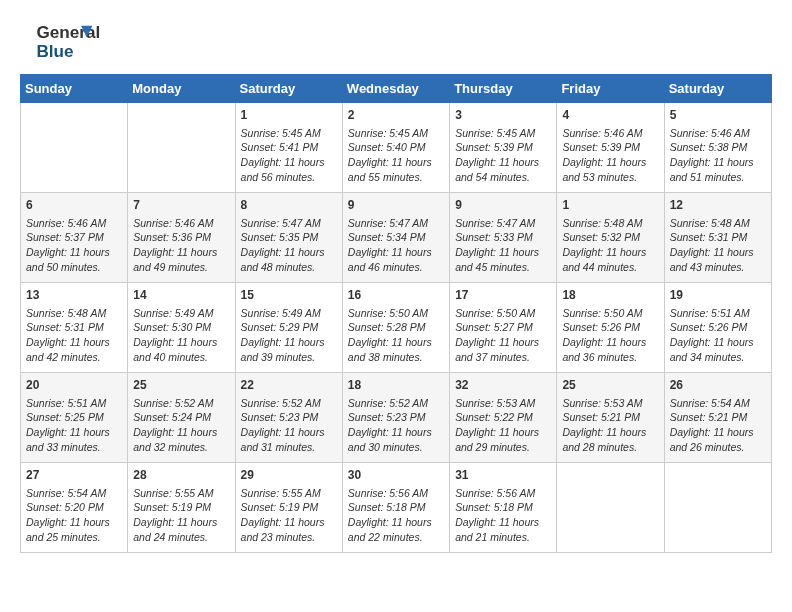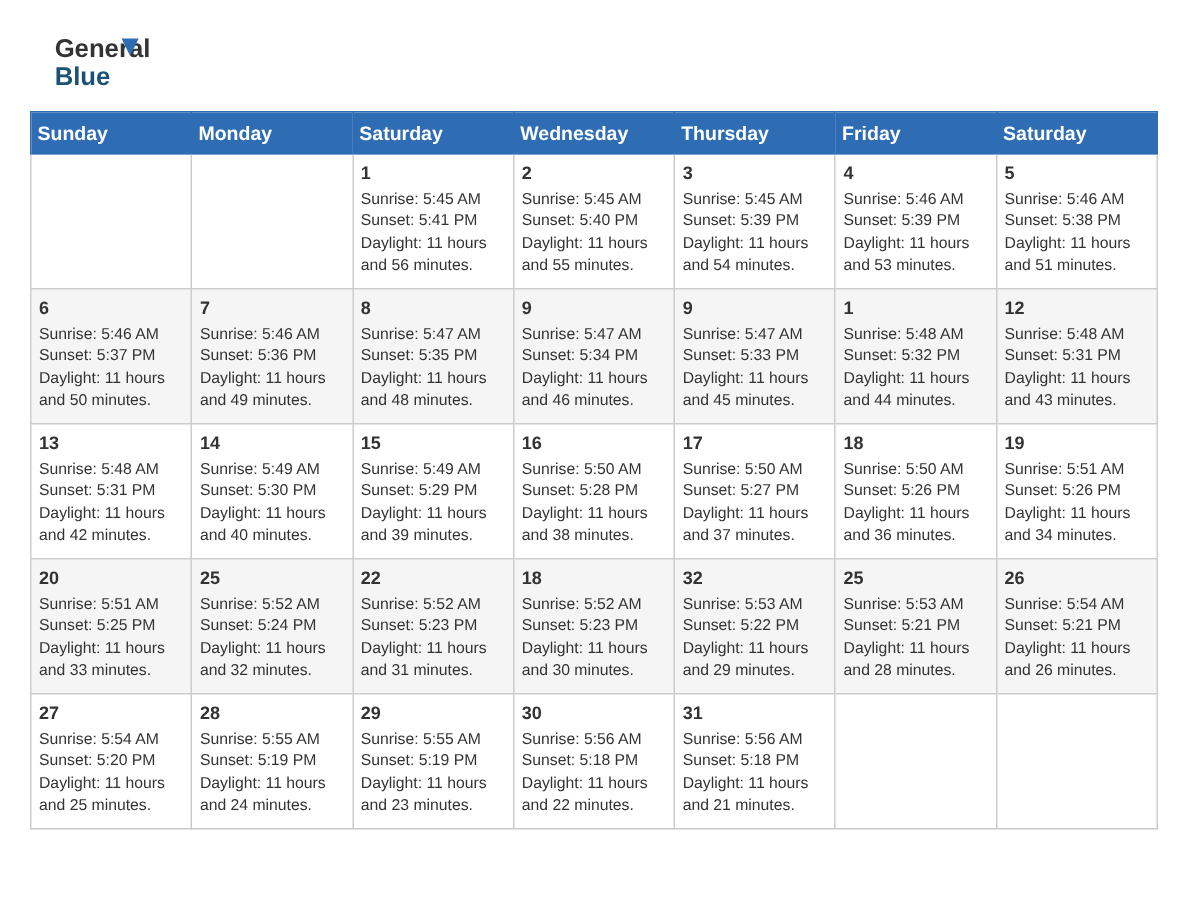--- a/index.html
+++ b/index.html
@@ -73,20 +73,21 @@
     }
     .day-number {
       font-weight: bold;
       font-size: 12px;
       display: block;
       margin-bottom: 2px;
     }
     .cell-content {
       font-size: 10.5px;
       color: #333;
+      font-style: italic;
     }
   </style>
 </head>
 <body>
 
 <div class="header-section">
   <div class="logo">
     <div class="logo-row">
       <svg class="logo-icon" viewBox="0 0 50 35" xmlns="http://www.w3.org/2000/svg">
         <text x="0" y="16" font-size="15" font-weight="bold" fill="#333" font-family="Arial">General</text>

